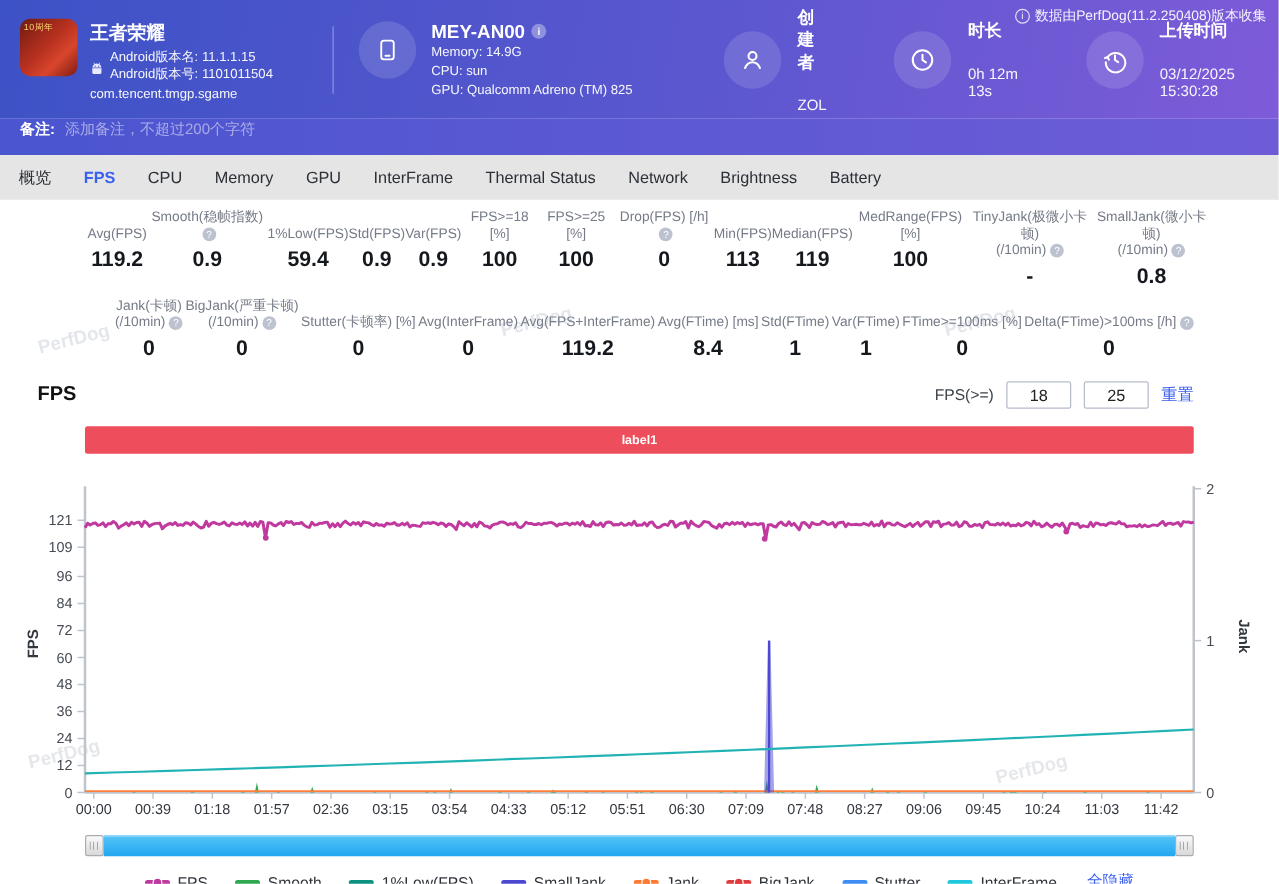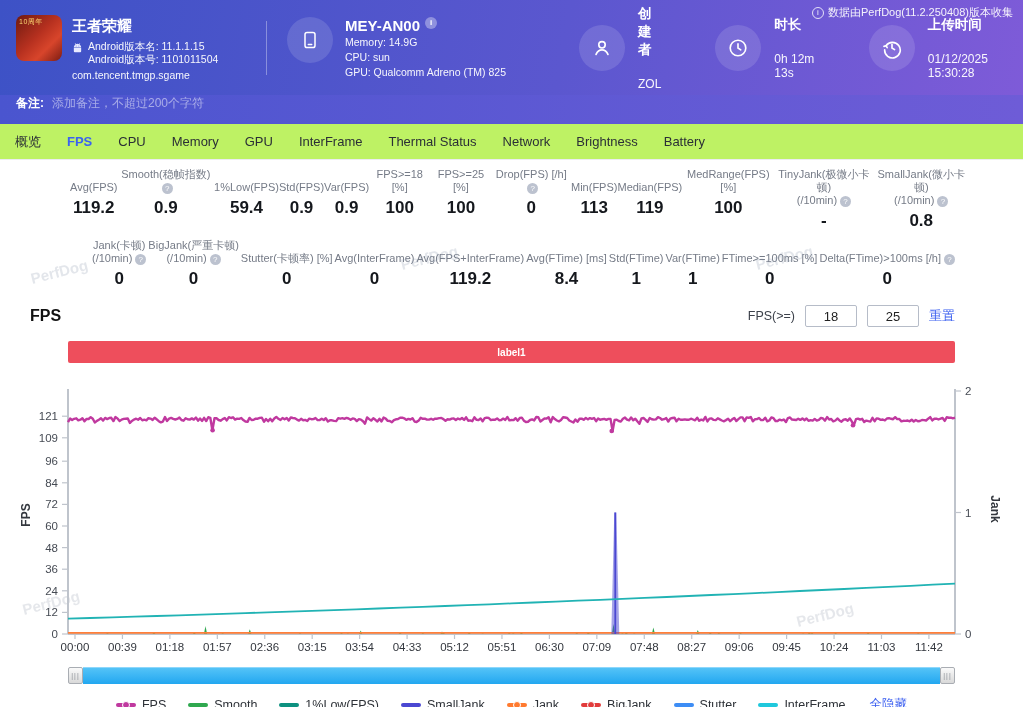--- a/index.html
+++ b/index.html
@@ -10,42 +10,42 @@
 color:#fff;position:relative;display:flex;align-items:center;padding:0 16px}
 .collect{position:absolute;top:5px;right:10px;font-size:11px;color:rgba(255,255,255,.92);
 display:flex;align-items:center;gap:4px}
 .iinfo{display:inline-flex;width:12px;height:12px;border:1px solid rgba(255,255,255,.8);
 border-radius:50%;font-size:8px;align-items:center;justify-content:center;font-style:normal}
 .gblock{display:flex;gap:10px;width:246px;flex:none}
 .gicon{width:46px;height:46px;border-radius:8px;flex:none;position:relative;overflow:hidden;
 background:linear-gradient(135deg,#6e1a10,#b5301f 45%,#d8452b 70%,#7c1c12)}
 .gbadge{position:absolute;top:2px;left:3px;font-size:7px;color:#ffd873;letter-spacing:.5px}
 .gtitle{font-size:15px;font-weight:700;margin-top:2px}
-.gline{display:flex;gap:5px;margin-top:4px;align-items:flex-start}
+.gline{display:flex;gap:5px;margin-top:4px;align-items:flex-end}
 .gvers{font-size:10.5px;line-height:13px;color:rgba(255,255,255,.95)}
 .gpkg{font-size:10.5px;margin-top:3px;color:rgba(255,255,255,.95)}
 .vdiv{width:1px;height:54px;background:rgba(255,255,255,.35);margin:0 20px 0 4px;flex:none}
 .cir{width:46px;height:46px;border-radius:50%;background:rgba(255,255,255,.13);
 display:flex;align-items:center;justify-content:center;flex:none}
 .dblock{display:flex;gap:12px;width:238px;flex:none}
-.dname{font-size:15px;font-weight:700;display:flex;gap:5px}
+.dname{font-size:15px;font-weight:700;display:flex;align-items:center;gap:5px}
 .iinfo2{display:inline-flex;width:12px;height:12px;background:rgba(255,255,255,.35);color:#fff;
 border-radius:50%;font-size:8px;align-items:center;justify-content:center}
 .dline{font-size:10.5px;line-height:14px;color:rgba(255,255,255,.95);margin-top:1px}
 .ib{display:flex;align-items:center;gap:13px;margin-left:54px}
 .iblab{font-size:13.5px;font-weight:700}
 .ibval{font-size:12px;margin-top:18px;color:rgba(255,255,255,.95)}
 
 .note{height:29px;background:linear-gradient(90deg,#4a55cf,#6e5cd7);display:flex;
 align-items:flex-start;padding:0 16px;font-size:12px;color:#fff}
 .note b{font-weight:700}
 .noteph{color:rgba(255,255,255,.5);margin-left:8px}
 
 .tabs{height:36px;border-bottom:1px solid #ececf0;display:flex;align-items:center;
-padding:0 15px;gap:26px;font-size:13px;color:#2b2f36;background:#bef264}
+padding:0 15px;gap:26px;font-size:13px;color:#2b2f36;background:#e5e5e5}
 .tab{cursor:pointer;white-space:nowrap}
 .tab.active{color:#3a62f0;font-weight:700}
 
 .srow{display:flex;justify-content:space-between;padding:8px 54px 4px 70px;position:relative}
 .srow.r2{padding:4px 68px 8px 92px}
 .stat{display:flex;flex-direction:column;align-items:center}
 .slbl{font-size:11px;color:#757b87;text-align:center;line-height:13px;display:flex;
 flex-direction:column;justify-content:flex-end;min-height:26px}
 .sval{font-size:17px;font-weight:700;color:#15181d;margin-top:4px}
 .help{display:inline-block;width:11px;height:11px;border-radius:50%;background:#bcc2cf;
@@ -159,21 +159,21 @@
   <div class="ib">
     <div class="cir">
       <svg width="22" height="22" viewBox="0 0 24 24" fill="none" stroke="#fff" stroke-width="1.8" stroke-linecap="round">
           <path d="M5.5 9.5A8.5 8.5 0 1 1 4 14"></path>
           <path d="M3.2 10.2 5.5 9.5l1.2 2.2"></path>
           <path d="M12 8v4l2.8 1.8"></path>
         </svg>
     </div>
     <div>
       <div class="iblab">上传时间</div>
-      <div class="ibval">01/12/2025 15:30:28</div>
+      <div class="ibval">03/12/2025 15:30:28</div>
     </div>
   </div>
 </div>
 
 <div class="note">
   <b>备注:</b>
   <span class="noteph">添加备注，不超过200个字符</span>
 </div>
 
 <div class="tabs" id="tabs">

